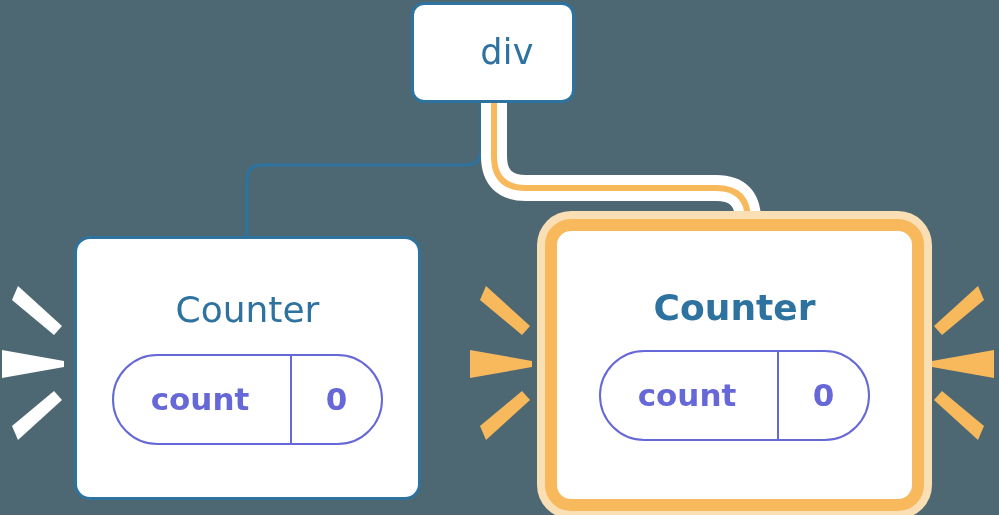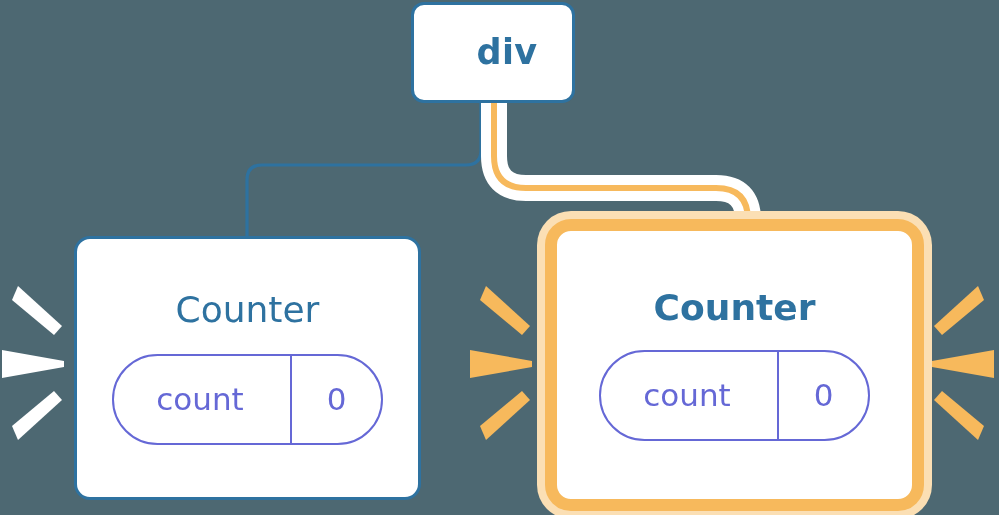--- a/index.html
+++ b/index.html
@@ -39,21 +39,21 @@
     left: 411px;
     top: 2px;
     width: 164px;
     height: 101px;
     border: 3px solid #2e72a0;
     border-radius: 13px;
   }
   #div-node .node-title {
     font-size: 35px;
     color: #2e72a0;
-    font-weight: 700;
+    font-weight: 400;
     letter-spacing: 0.3px;
     line-height: 1;
     margin-left: 28px;
   }
   
   .counter-node {
     border-radius: 16px;
     align-items: center;
   }
   #counter-left {
@@ -88,20 +88,21 @@
     font-size: 36px;
   }
   
   .pill {
     display: flex;
     align-items: stretch;
     border: 2px solid #6568d6;
     border-radius: 999px;
     overflow: hidden;
     background: transparent;
+    font-weight: bold;
   }
   #counter-left .pill {
     width: 267px;
     height: 87px;
   }
   #counter-right .pill {
     width: 267px;
     height: 87px;
   }
   .pill-key, .pill-val {

